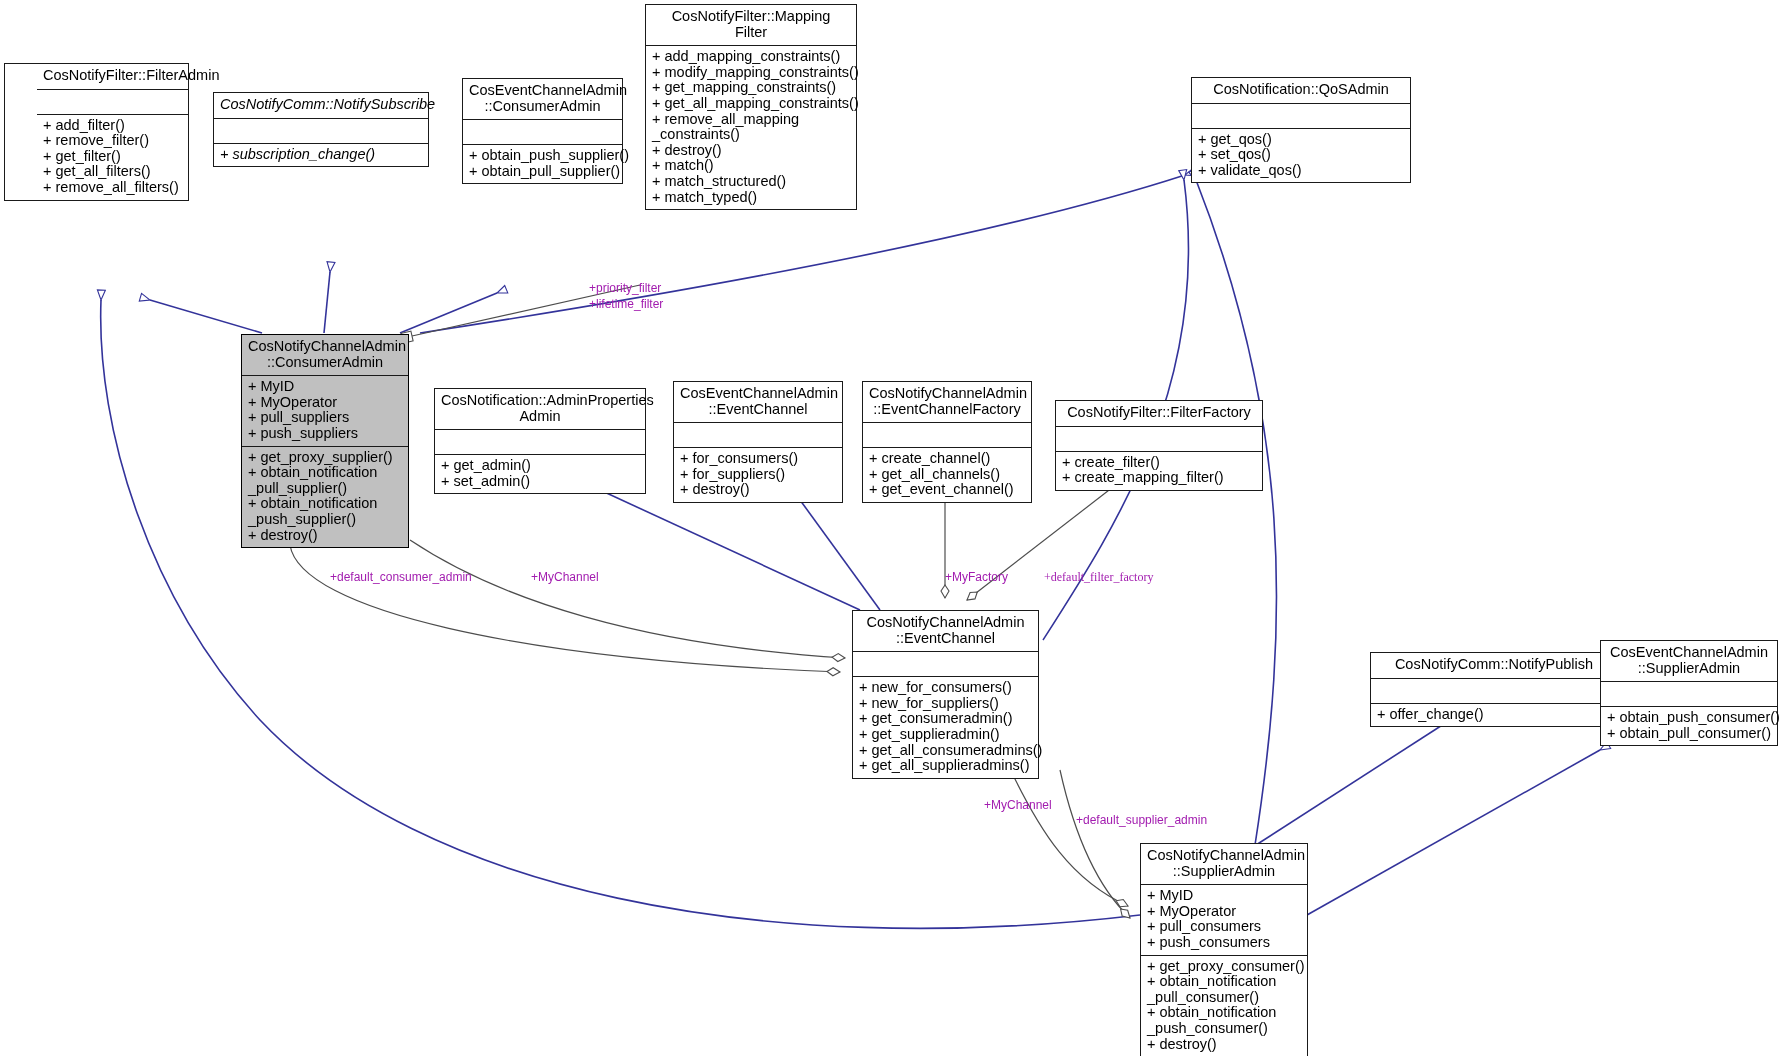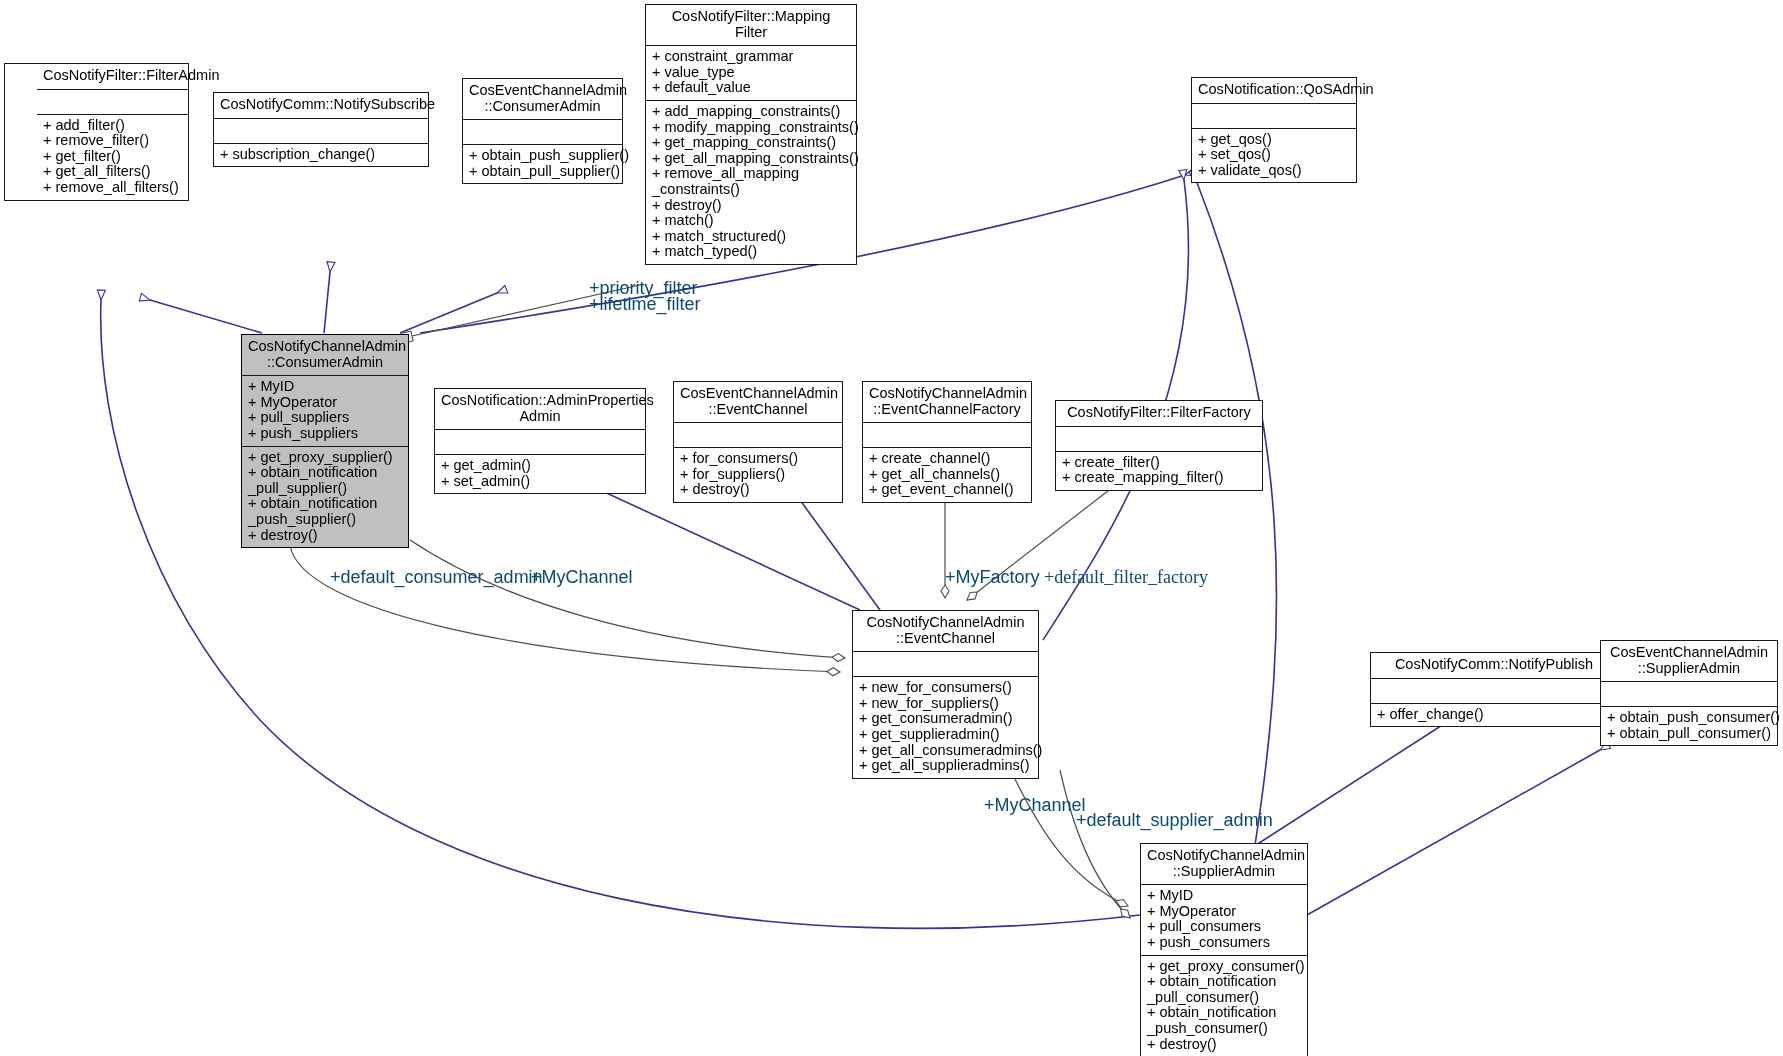--- a/index.html
+++ b/index.html
@@ -52,23 +52,23 @@
   }
   .uml-ops {
     padding: 3px 6px 4px 6px;
     min-height: 10px;
   }
   .uml-attrs div, .uml-ops div {
     white-space: pre;
   }
   .edge-label {
     position: absolute;
-    font-size: 18px;
+    font-size: 12px;
     line-height: 15.5px;
-    color: #0c4a6e;
+    color: #a21caf;
     white-space: pre-line;
     z-index: 6;
   }
 </style>
 </head>
 <body>
 
 <div id="canvas">
 
   <svg id="edges" viewBox="0 0 1783 1056" xmlns="http://www.w3.org/2000/svg">
@@ -126,61 +126,56 @@
     <div class="uml-attrs"></div>
     <div class="uml-ops">
       <div>+ add_filter()</div>
       <div>+ remove_filter()</div>
       <div>+ get_filter()</div>
       <div>+ get_all_filters()</div>
       <div>+ remove_all_filters()</div>
     </div>
   </div>
 
-  <div class="uml-class" style="left:213px; top:92px; width:216px;">
+  <div class="uml-class" style="left:213px; top:92px; width:216px;font-style:italic;">
     <div class="uml-title">CosNotifyComm::NotifySubscribe</div>
     <div class="uml-attrs"></div>
     <div class="uml-ops">
       <div>+ subscription_change()</div>
     </div>
   </div>
 
   <div class="uml-class" style="left:462px; top:78px; width:161px;">
     <div class="uml-title">CosEventChannelAdmin
 ::ConsumerAdmin</div>
     <div class="uml-attrs"></div>
     <div class="uml-ops">
       <div>+ obtain_push_supplier()</div>
       <div>+ obtain_pull_supplier()</div>
     </div>
   </div>
 
   <div class="uml-class" style="left:645px; top:4px; width:212px;">
     <div class="uml-title">CosNotifyFilter::Mapping
 Filter</div>
-    <div class="uml-attrs">
-      <div>+ constraint_grammar</div>
-      <div>+ value_type</div>
-      <div>+ default_value</div>
-    </div>
     <div class="uml-ops">
       <div>+ add_mapping_constraints()</div>
       <div>+ modify_mapping_constraints()</div>
       <div>+ get_mapping_constraints()</div>
       <div>+ get_all_mapping_constraints()</div>
       <div>+ remove_all_mapping</div>
       <div>_constraints()</div>
       <div>+ destroy()</div>
       <div>+ match()</div>
       <div>+ match_structured()</div>
       <div>+ match_typed()</div>
     </div>
   </div>
 
-  <div class="uml-class" style="left:1191px; top:77px; width:166px;">
+  <div class="uml-class" style="left:1191px; top:77px; width:220px;">
     <div class="uml-title">CosNotification::QoSAdmin</div>
     <div class="uml-attrs"></div>
     <div class="uml-ops">
       <div>+ get_qos()</div>
       <div>+ set_qos()</div>
       <div>+ validate_qos()</div>
     </div>
   </div>
 
   <div class="uml-class highlight" style="left:241px; top:334px; width:168px;">

